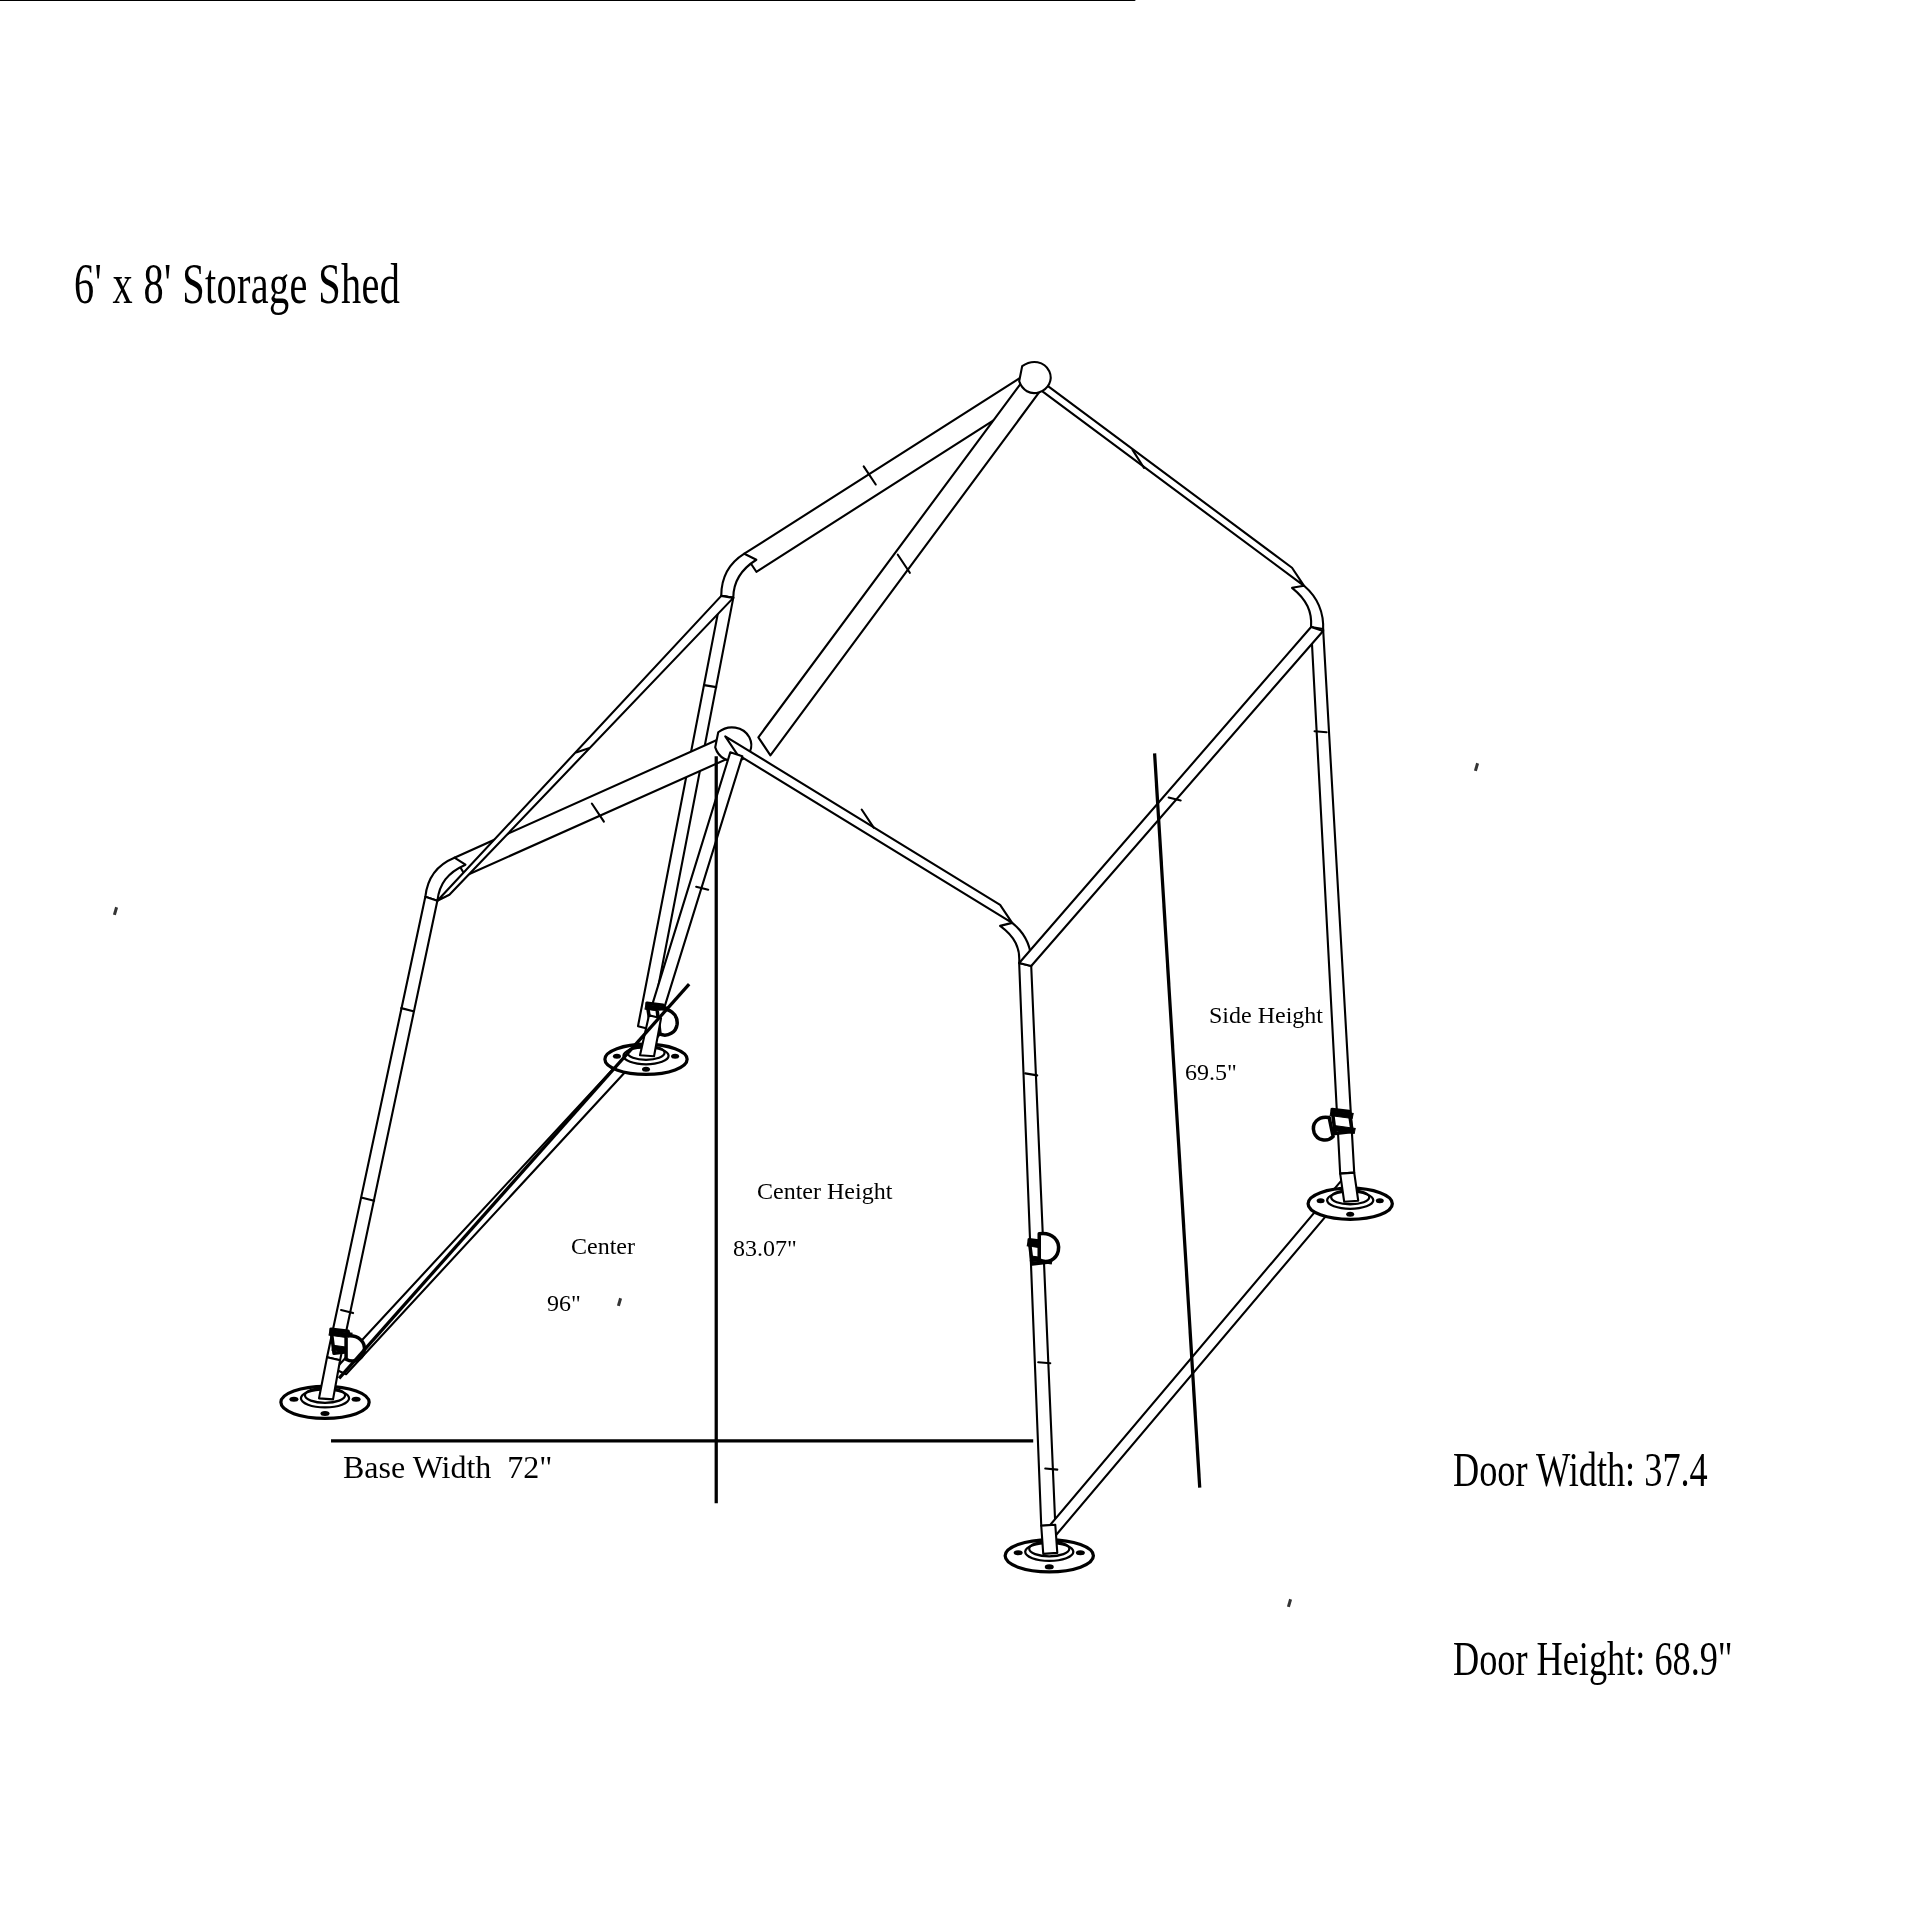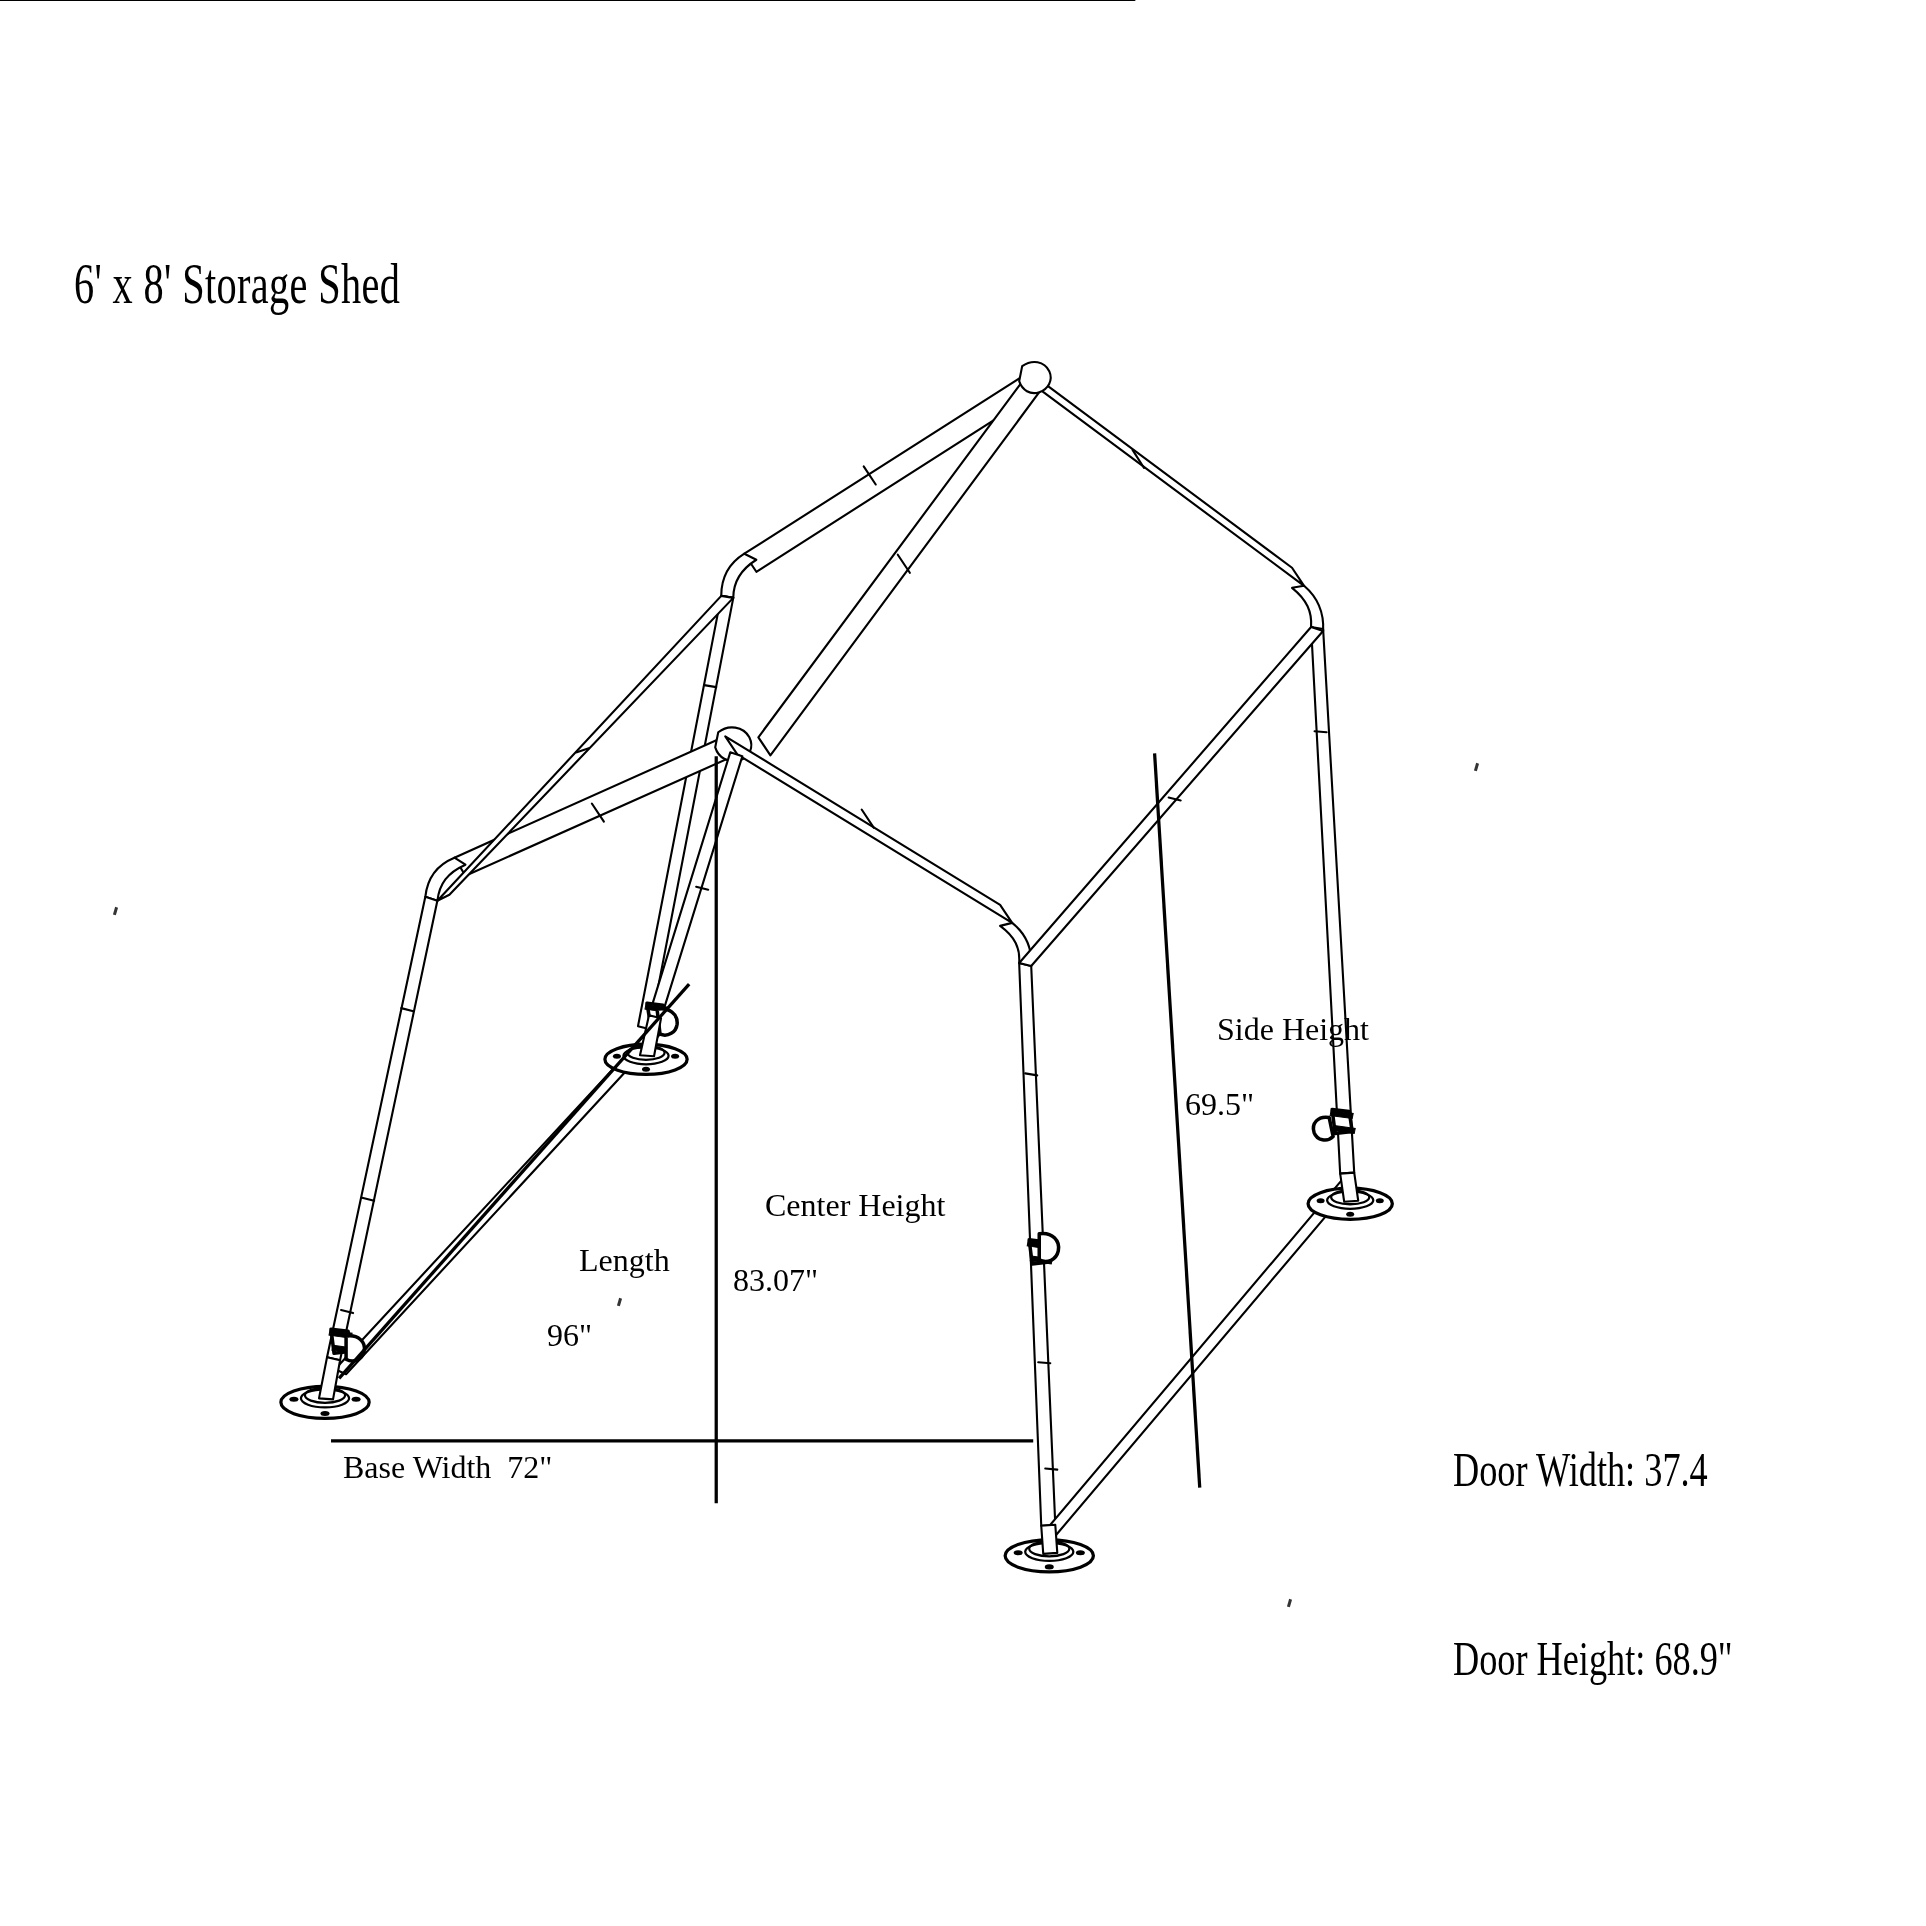--- a/index.html
+++ b/index.html
@@ -34,21 +34,21 @@
   #page-title {
     left: 74px;
     top: 251px;
     font-size: 56px;
     font-family: "Liberation Serif", "DejaVu Serif", serif;
     transform: scaleX(0.72);
     transform-origin: left top;
     letter-spacing: 0.5px;
   }
   .dim-label {
-    font-size: 32px;
+    font-size: 24px;
     font-family: "Liberation Serif", "DejaVu Serif", serif;
     text-align: left;
   }
   .dim-label .l2 { display: block; }
   #label-center-height {
     left: 733px;
     top: 1149px;
   }
   #label-length {
     left: 547px;
@@ -273,21 +273,21 @@
   </svg>
 
   <div class="txt" id="page-title">6' x 8' Storage Shed</div>
 
   <div class="txt dim-label" id="label-center-height">
     <span>Center Height</span>
     <span class="l2">83.07"</span>
   </div>
 
   <div class="txt dim-label" id="label-length">
-    <span>Length</span>
+    <span>Center</span>
     <span class="l2">96"</span>
   </div>
 
   <div class="txt dim-label" id="label-side-height">
     <span>Side Height</span>
     <span class="l2">69.5"</span>
   </div>
 
   <div class="txt dim-label" id="label-base-width">Base Width  72"</div>
 

